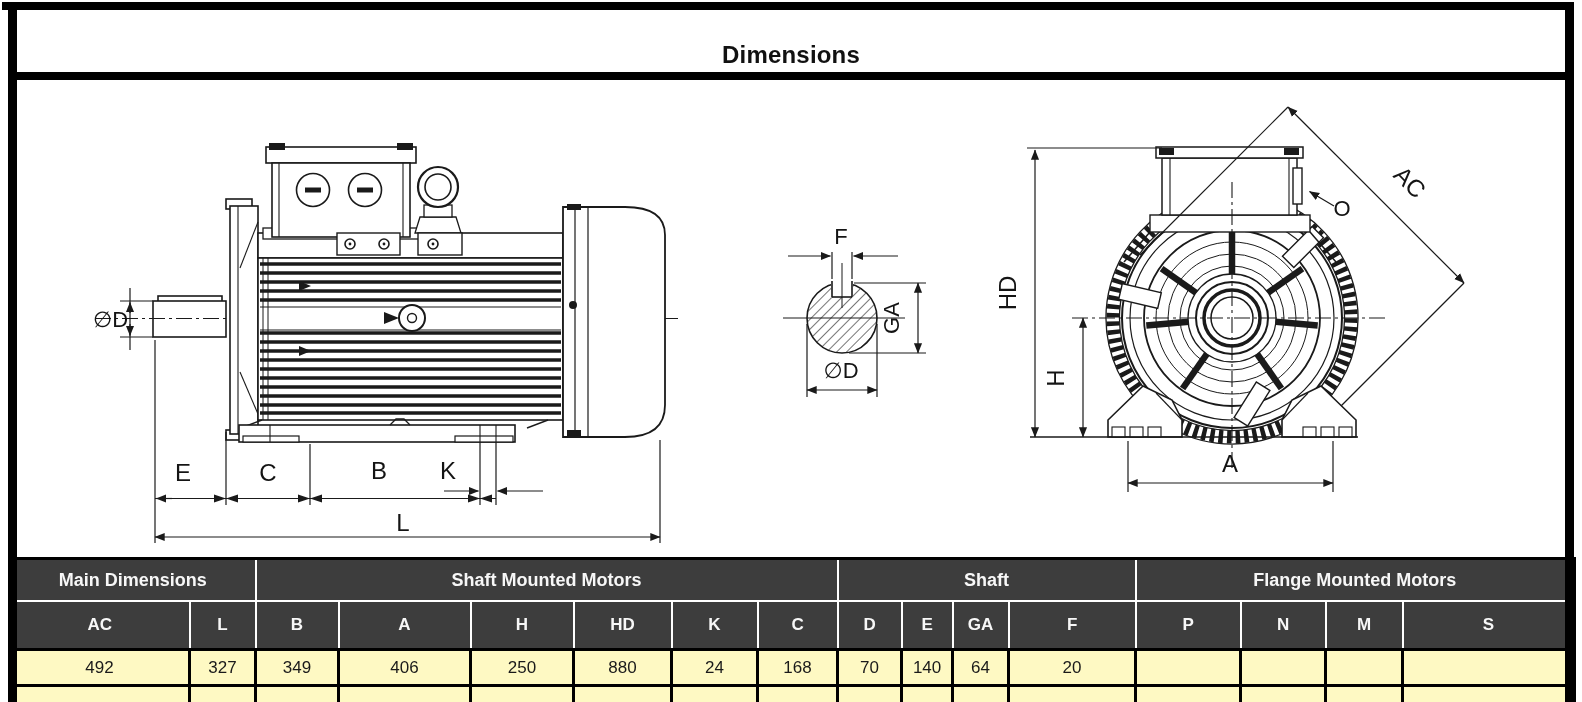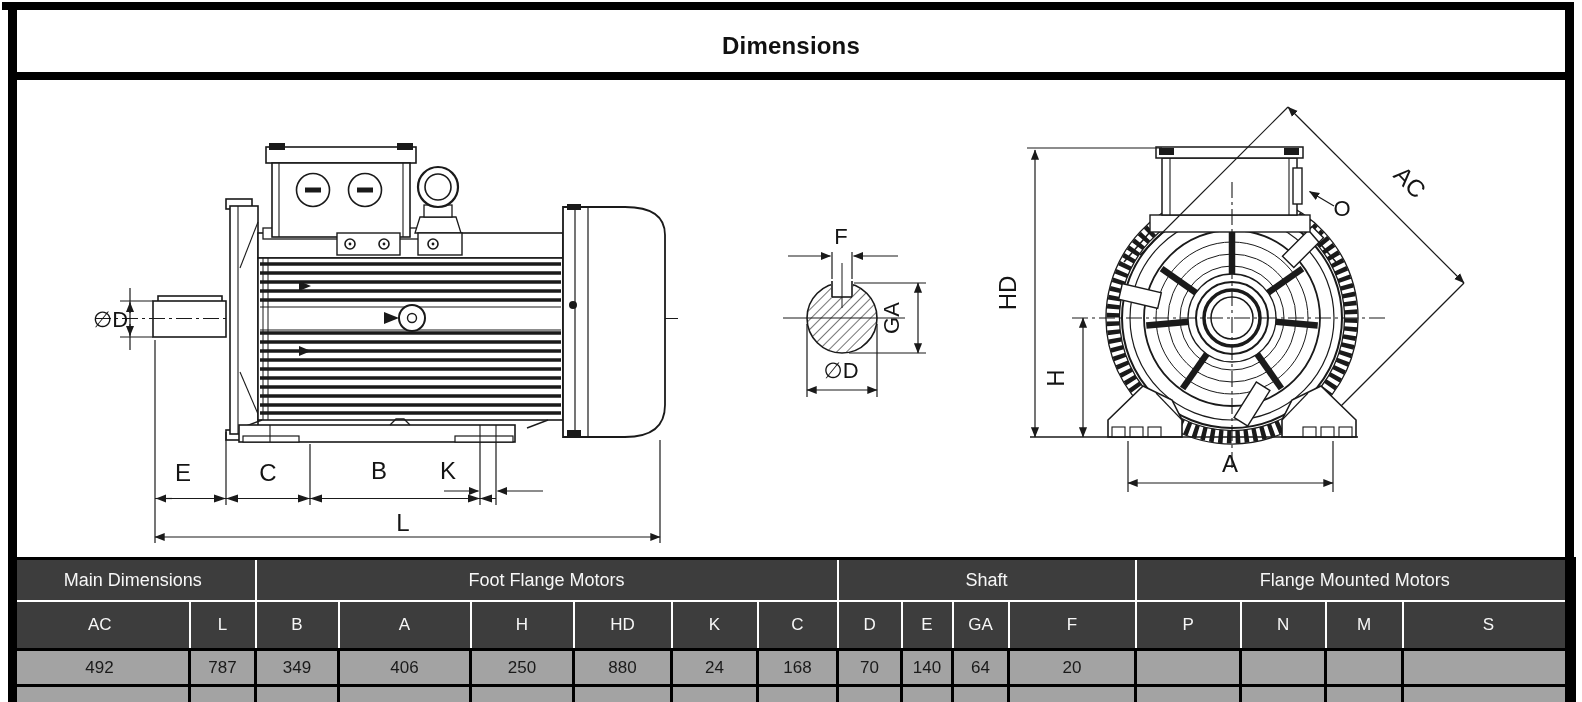--- a/index.html
+++ b/index.html
@@ -5,36 +5,36 @@
   html,body{margin:0;padding:0;background:#e8e8e8;}
   #page{position:relative;width:1582px;height:702px;background:#ffffff;overflow:hidden;
         font-family:"Liberation Sans",sans-serif;color:#111;}
   
   .bar{position:absolute;background:#000;z-index:6;}
   #bar-top{left:2px;top:2px;width:1572px;height:8px;}
   #bar-under-title{left:8px;top:72px;width:1566px;height:8px;}
   #bar-left{left:8px;top:2px;width:9px;height:700px;}
   #bar-right{left:1565px;top:2px;width:9px;height:700px;}
   
-  #title{position:absolute;left:0;top:32px;width:100%;text-align:center;
+  #title{position:absolute;left:0;top:41px;width:100%;text-align:center;
          font-size:24px;font-weight:bold;letter-spacing:.2px;z-index:2;}
   
   #drawing{position:absolute;left:0;top:80px;width:1582px;height:477px;z-index:1;}
   text.dim{font-family:"Liberation Sans",sans-serif;font-size:24px;fill:#141414;}
   text.dim2{font-family:"Liberation Sans",sans-serif;font-size:22px;fill:#141414;}
   
   #dim-table{position:absolute;left:8px;top:557px;width:1566px;z-index:3;
              border-collapse:collapse;table-layout:fixed;}
   #dim-table th{background:#3d3d3d;color:#f7f7f7;border:2px solid #fff;
-                font-weight:normal;text-align:center;padding:0;}
+                font-weight:bold;text-align:center;padding:0;}
   #dim-table tr.group-row th{height:40px;font-size:18px;border-top:3px solid #000;}
   #dim-table tr.col-row th{height:46px;font-size:17px;}
   #dim-table th.edge-l{border-left:3px solid #000;}
   #dim-table th.edge-r{border-right:3px solid #000;}
-  #dim-table td{background:#a3a3a3;border:3px solid #000;text-align:center;
+  #dim-table td{background:#fef9c3;border:3px solid #000;text-align:center;
                 font-size:17px;color:#1a1a1a;padding:0;}
   #dim-table tr.value-row td{height:33px;border-top:3px solid #000;}
   #dim-table tr.empty-row td{height:18px;}
 </style>
 </head>
 <body>
 
 <div id="page">
 
   <div id="title">Dimensions</div>
@@ -289,21 +289,21 @@
         <col style="width:56px">
         <col style="width:127px">
       <col style="width:105px">
         <col style="width:85px">
         <col style="width:77px">
         <col style="width:172px">
     </colgroup>
     <thead>
       <tr class="group-row">
         <th colspan="2" class="edge-l">Main Dimensions</th>
-        <th colspan="6">Foot Flange Motors</th>
+        <th colspan="6">Shaft Mounted Motors</th>
         <th colspan="4">Shaft</th>
         <th colspan="4" class="edge-r">Flange Mounted Motors</th>
       </tr>
       <tr class="col-row">
         <th class="edge-l">AC</th>
         <th>L</th>
         <th>B</th>
         <th>A</th>
         <th>H</th>
         <th>HD</th>
@@ -315,21 +315,21 @@
         <th>F</th>
         <th>P</th>
         <th>N</th>
         <th>M</th>
         <th class="edge-r">S</th>
       </tr>
     </thead>
     <tbody>
       <tr class="value-row">
         <td>492</td>
-        <td>787</td>
+        <td>327</td>
         <td>349</td>
         <td>406</td>
         <td>250</td>
         <td>880</td>
         <td>24</td>
         <td>168</td>
         <td>70</td>
         <td>140</td>
         <td>64</td>
         <td>20</td>

